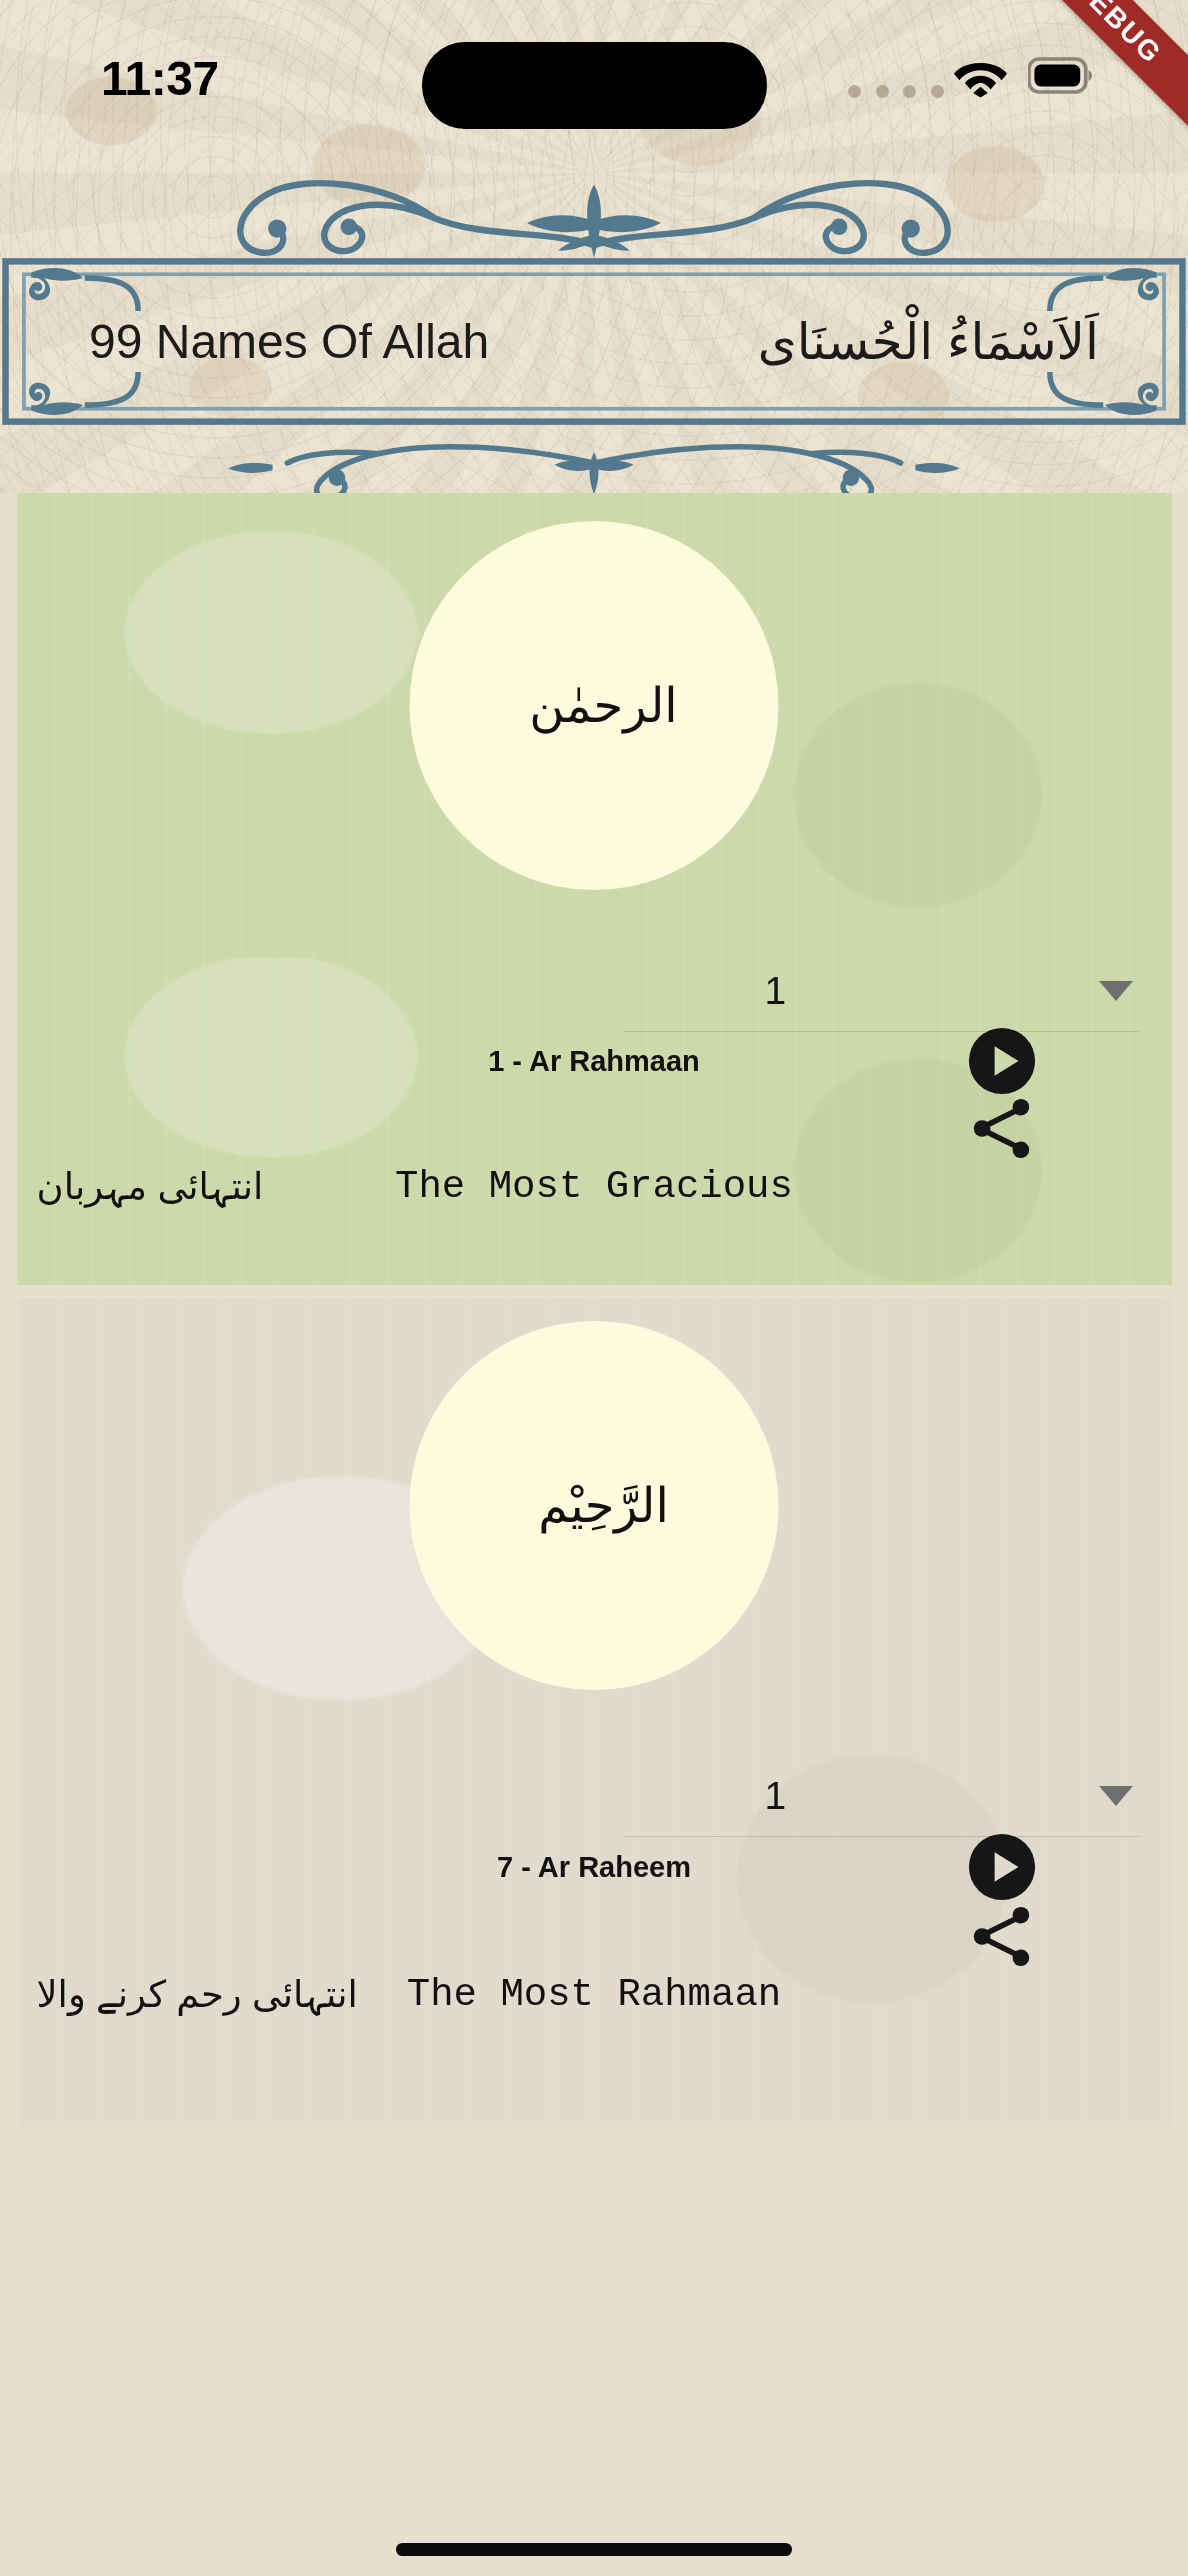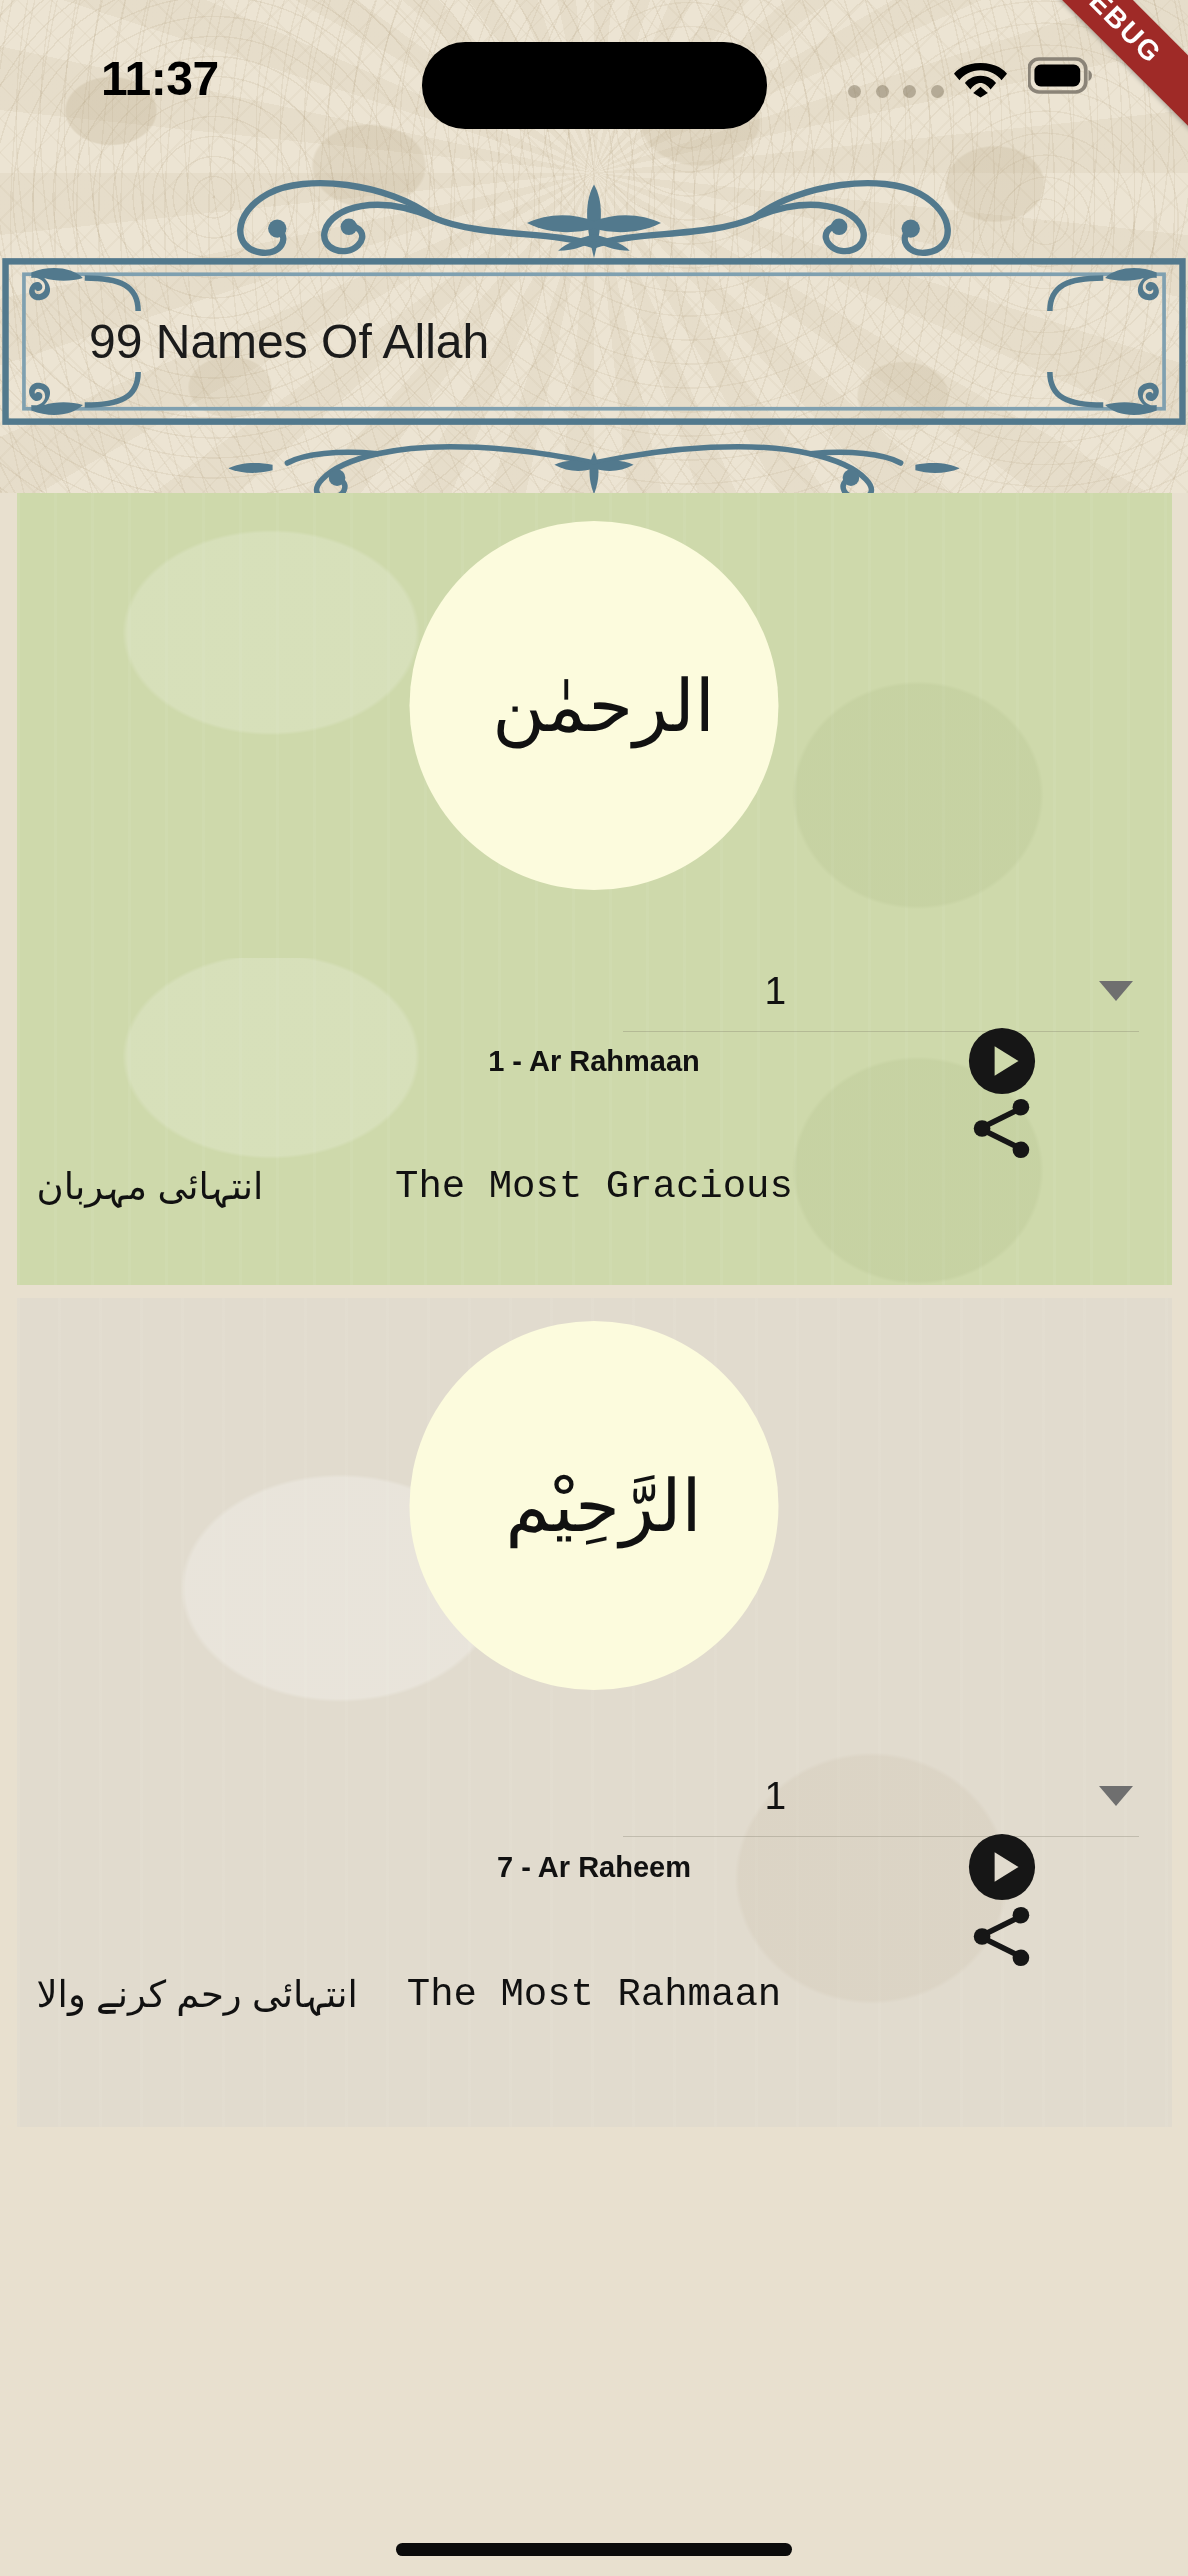--- a/index.html
+++ b/index.html
@@ -106,21 +106,21 @@
 
   .name-circle{
     position:absolute; left:50%; transform:translateX(-50%);
     width:369px; height:369px; border-radius:50%;
     background:#fcfbdd;
     display:flex; align-items:center; justify-content:center;
   }
   .card1 .name-circle{ top:28px; }
   .card2 .name-circle{ top:23px; }
   .card3 .name-circle{ top:26px; }
-  .name-ar{ font-size:72px; color:#111; direction:rtl; line-height:1;margin-left:19px; }
+  .name-ar{ font-size:48px; color:#111; direction:rtl; line-height:1;margin-left:19px; }
 
   .dropdown-row{
     position:absolute; right:33px; width:516px; height:74px;
     display:flex; align-items:center; justify-content:space-between;
     border-bottom:1.8px solid rgba(120,116,100,.30);
     padding:0 5.5px 7.4px 0;
   }
   .dd-value{ font-size:39px; color:#111; margin-left:142px; }
   .dd-caret{ width:0;height:0;border-left:17.5px solid transparent;
     border-right:17.5px solid transparent;border-top:20px solid #6f6f6f; }
@@ -192,20 +192,21 @@
       </g>
       <g fill="none" stroke="#52798d" stroke-width="6">
         <path d="M92 26 C 130 26, 150 34, 150 62"></path>
         <path d="M92 164 C 130 164, 150 156, 150 128"></path>
         <path d="M1198 26 C 1160 26, 1140 34, 1140 62"></path>
         <path d="M1198 164 C 1160 164, 1140 156, 1140 128"></path>
       </g>
     </svg>
     <div class="title-row">
       <span class="title-en">99 Names Of Allah</span>
+      <span class="title-ar">اَلاَسْمَاءُ الْحُسنَاى</span>
     </div>
   </div>
 
   <svg class="orn-bottom" viewBox="0 0 1290 80">
     <g fill="none" stroke="#52798d" stroke-width="6" stroke-linecap="round">
       <path d="M645 40 C 560 22, 470 16, 410 30 C 348 44, 330 74, 354 78 C 374 80, 382 62, 366 56"></path>
       <path d="M645 40 C 730 22, 820 16, 880 30 C 942 44, 960 74, 936 78 C 916 80, 908 62, 924 56"></path>
       <path d="M410 30 C 368 26, 330 30, 312 40"></path>
       <path d="M880 30 C 922 26, 960 30, 978 40"></path>
     </g>

